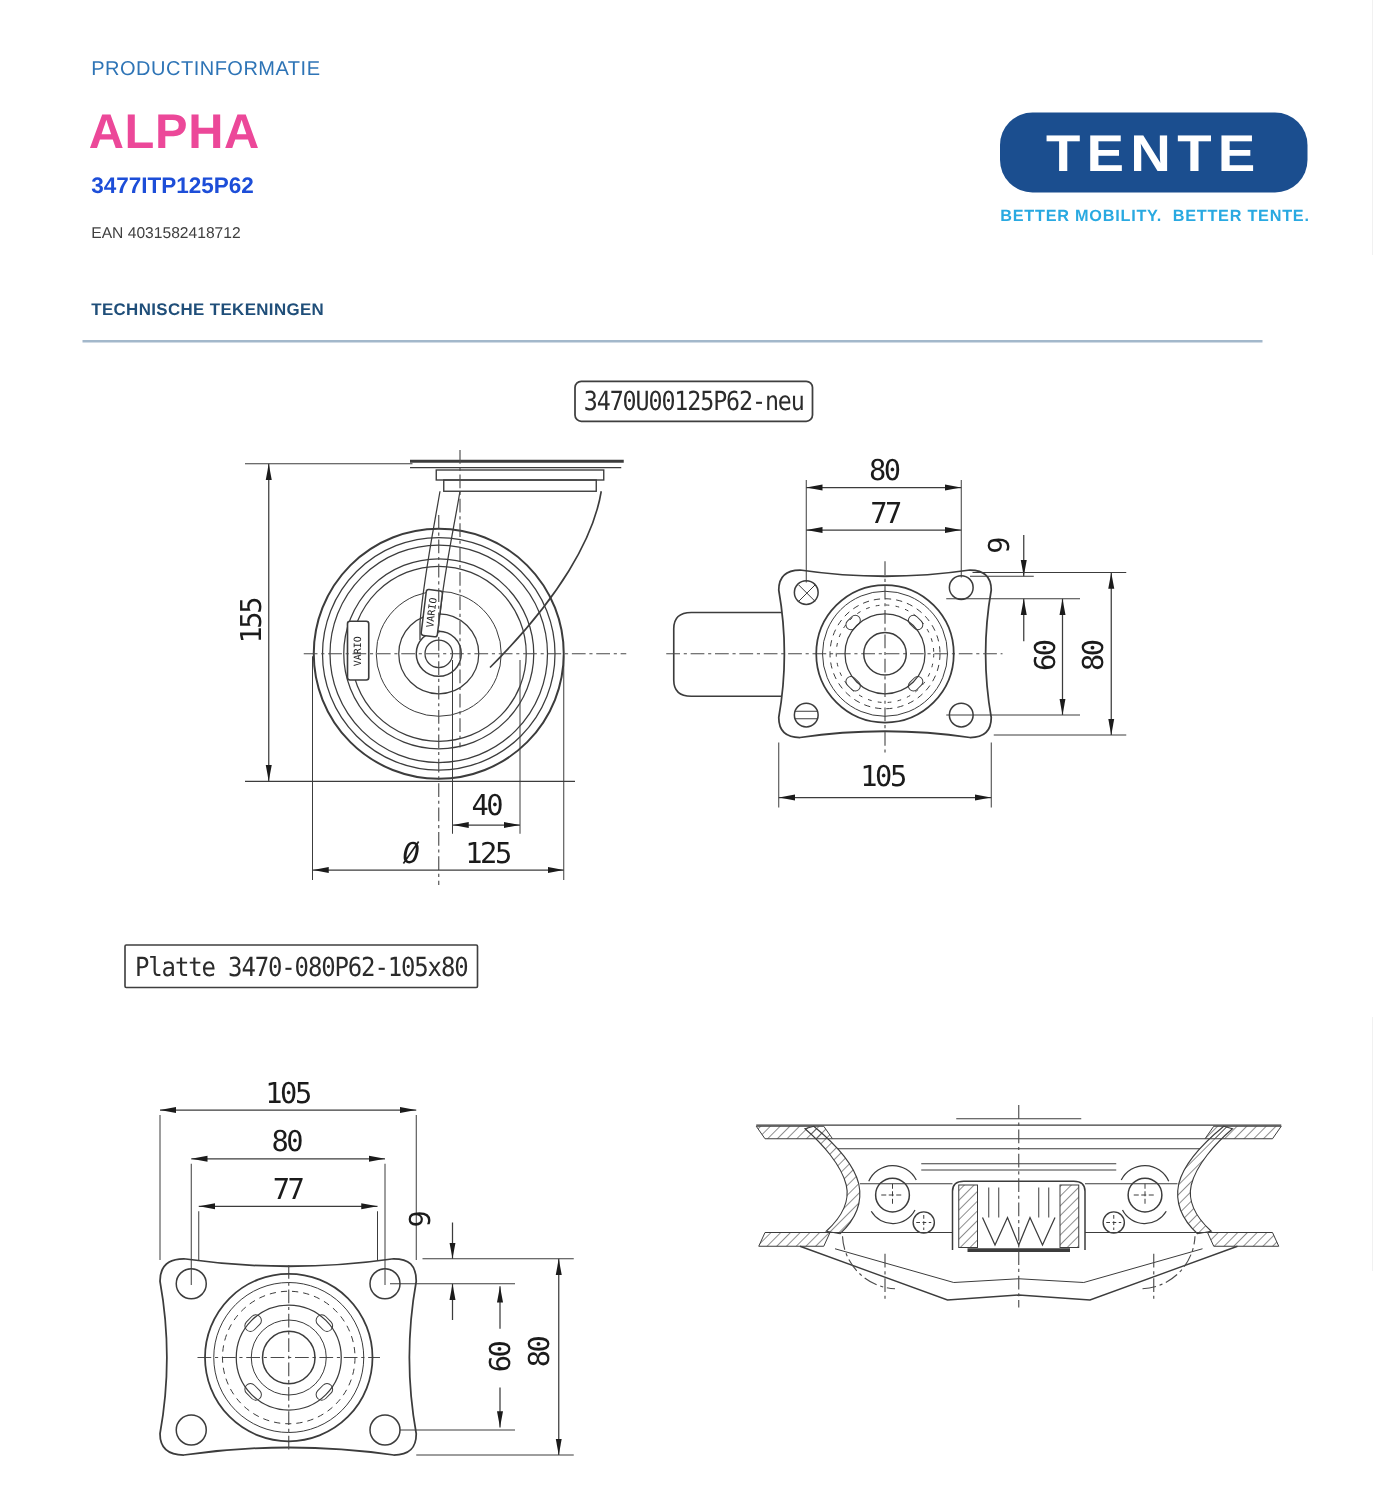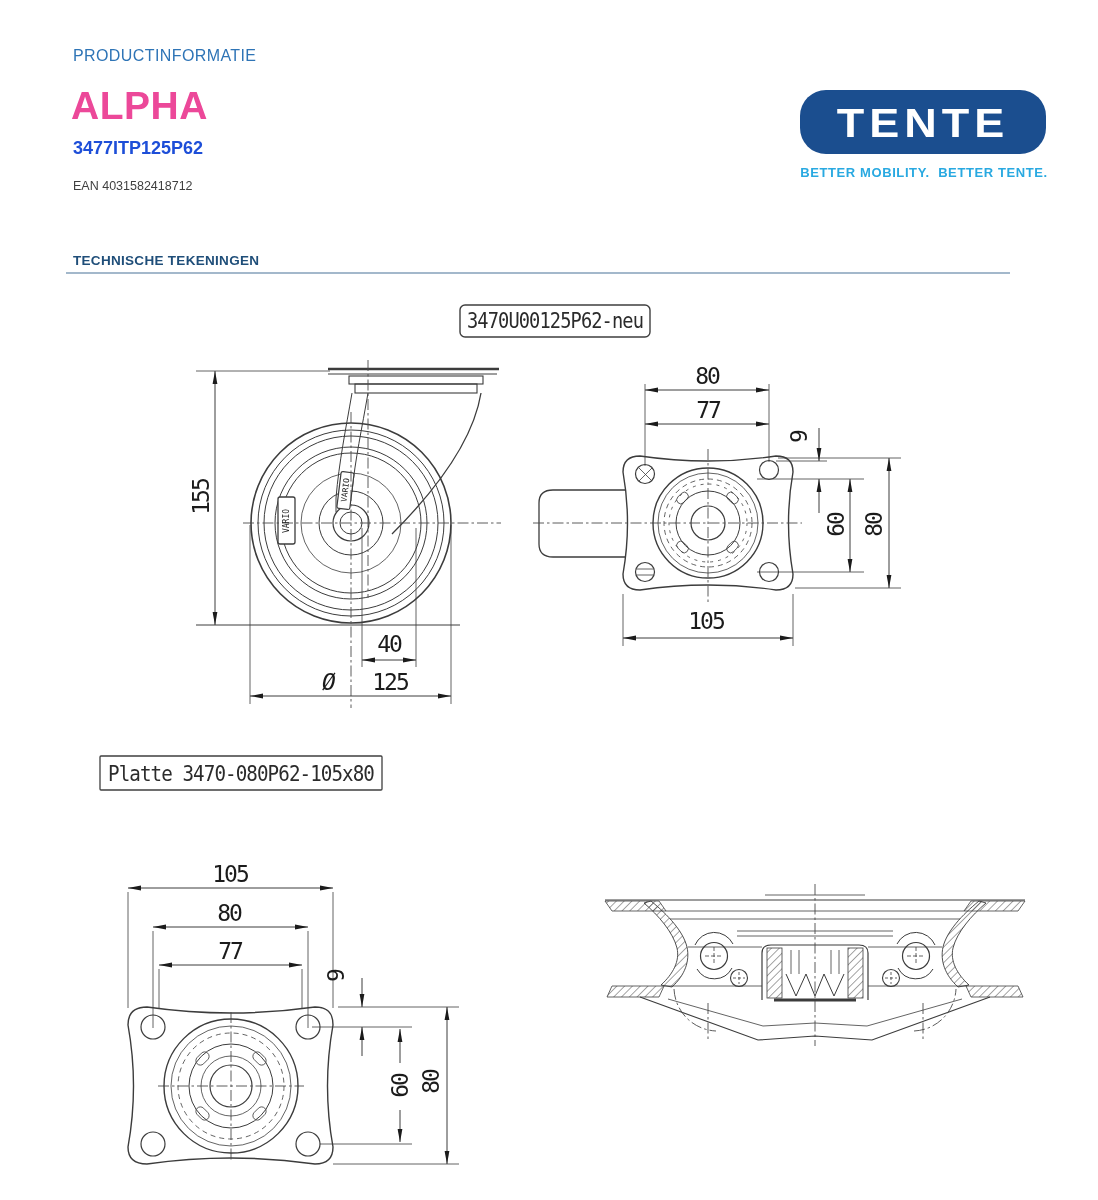--- a/index.html
+++ b/index.html
@@ -5,21 +5,21 @@
   html,body { margin:0; padding:0; background:#e8e8e8; }
   .page {
     position:relative; width:1098px; height:1200px; background:#ffffff;
     font-family:"Liberation Sans", sans-serif; overflow:hidden; margin:0 auto;
   }
   .abs { position:absolute; }
   .kicker { left:73px; top:47px; font-size:16px; font-weight:normal; color:#2E74B6; letter-spacing:.4px; }
   .title  { left:71px; top:84px; font-size:39px; font-weight:bold; color:#ec4899; letter-spacing:.5px; }
   .sku    { left:73px; top:138px; font-size:18px; font-weight:600; color:#1d4ed8; }
   .ean    { left:73px; top:179px; font-size:12.5px; color:#3F3F3F; }
-  .section-title { left:73px; top:253px; font-size:13.5px; font-weight:bold; color:#1F4E79; letter-spacing:.3px; }
+  .section-title { left:73px; top:240px; font-size:13.5px; font-weight:bold; color:#1F4E79; letter-spacing:.3px; }
   .rule { left:66px; top:272px; width:944px; height:2px; background:#A3B8CB; }
   .logo-box {
     left:800px; top:90px; width:246px; height:64px; background:#1B4E8F; border-radius:26px;
     display:flex; align-items:center; justify-content:center;
   }
   .logo-text { color:#ffffff; font-size:45px; font-weight:bold; letter-spacing:5px; line-height:1; transform:scaleY(.92); }
   .tagline { left:800px; top:165px; width:248px; text-align:center; font-size:13px; font-weight:bold;
              color:#29A9E1; letter-spacing:.6px; white-space:pre; }
   svg.drawings { position:absolute; left:0; top:0; }
   svg text { font-family:"DejaVu Sans Mono", monospace; fill:#1B1B1B; }

